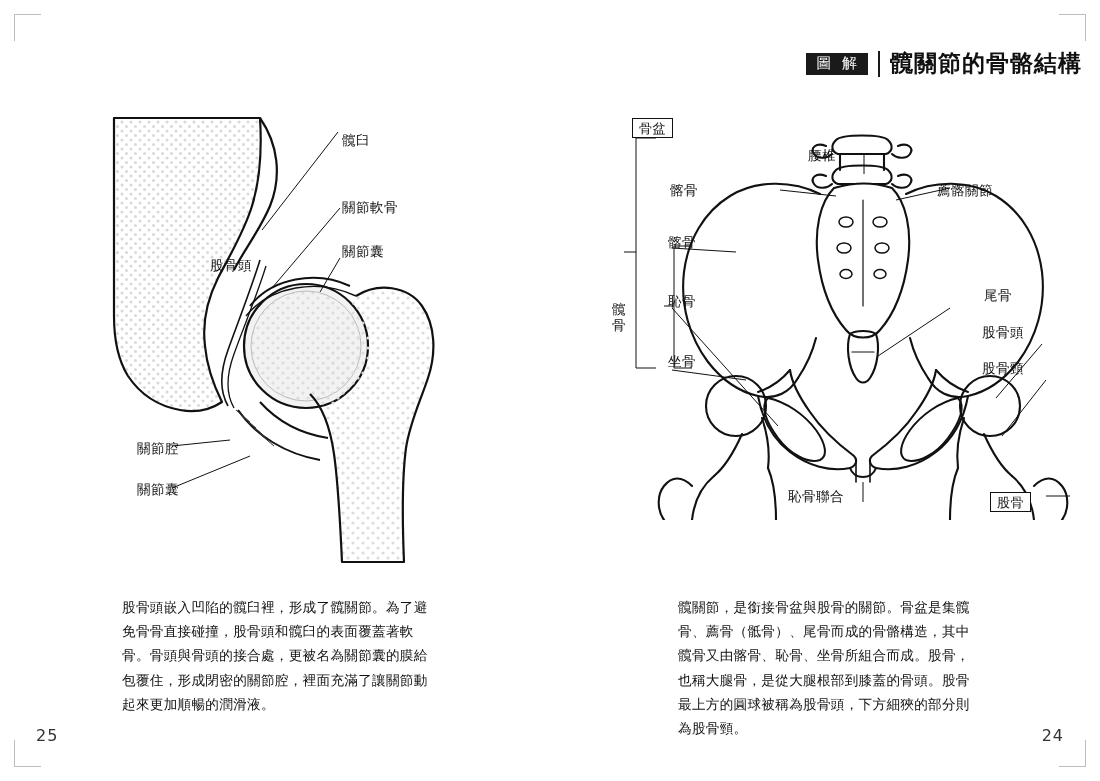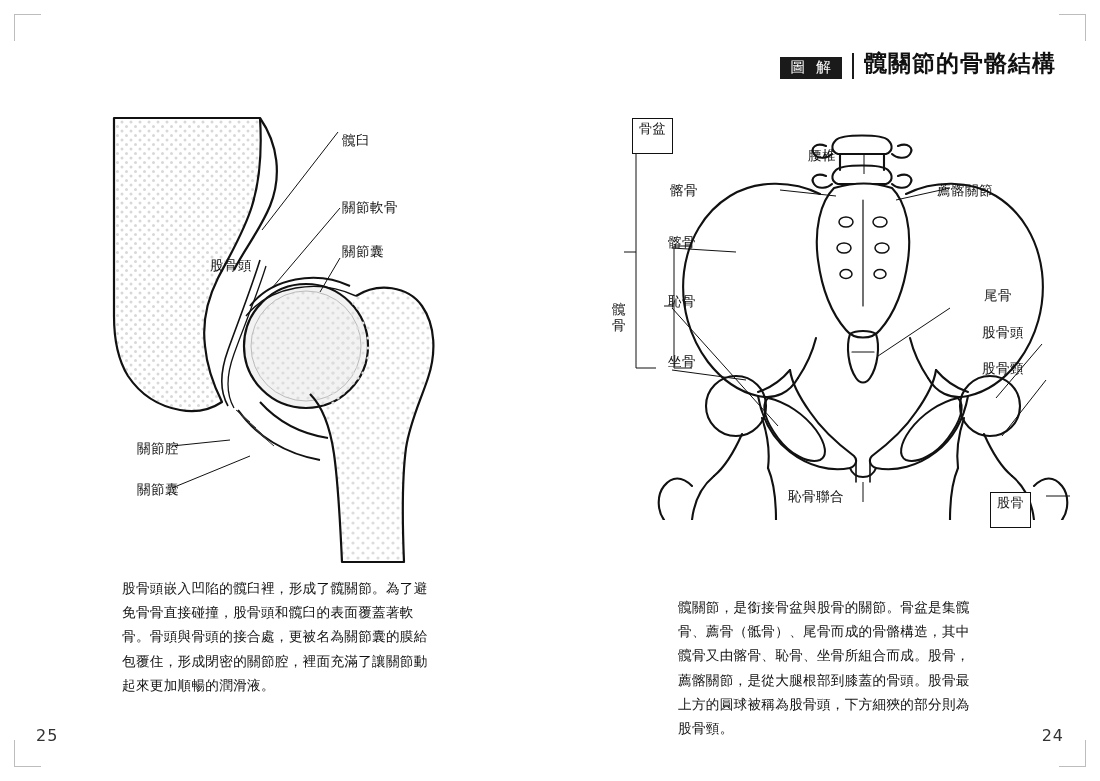--- a/index.html
+++ b/index.html
@@ -15,22 +15,22 @@
 
   
   .corner{position:absolute;width:26px;height:26px;border:1px solid #bdbdbd;}
   .corner.tl{left:14px;top:14px;border-right:none;border-bottom:none;}
   .corner.tr{right:14px;top:14px;border-left:none;border-bottom:none;}
   .corner.bl{left:14px;bottom:14px;border-right:none;border-top:none;}
   .corner.br{right:14px;bottom:14px;border-left:none;border-top:none;}
 
   
   .header{
-    position:absolute;right:44px;top:48px;
-    display:flex;align-items:flex-end;gap:10px;
+    position:absolute;right:18px;top:48px;
+    display:flex;align-items:center;gap:10px;
   }
   .header .tagbox{
     background:#1a1a1a;color:#fff;
     font-size:15px;letter-spacing:3px;
     padding:3px 8px 4px 10px;
     line-height:1;
   }
   .header .rule{width:2px;height:26px;background:#1a1a1a;}
   .header .title{
     font-size:23px;font-weight:bold;letter-spacing:1px;
@@ -49,21 +49,21 @@
   .lbl{
     position:absolute;
     font-size:13.5px;
     color:#111;
     white-space:nowrap;
     letter-spacing:.5px;
     line-height:1.25;
   }
   .lbl.boxed{
     border:1.3px solid #111;
-    padding:2px 6px 16px;
+    padding:2px 6px 0;
     font-size:13px;
     background:#fff;
   }
   .lbl.two-line{white-space:normal;width:14px;text-align:center;line-height:1.15;margin-top:12px;}
 
   
   .body-text{
     position:absolute;
     font-size:13.6px;
     line-height:1.78;
@@ -153,21 +153,21 @@
       </svg>
     </div>
 
     <div class="lbl" style="left:342px;top:132px;">髖臼</div>
     <div class="lbl" style="left:342px;top:199px;">關節軟骨</div>
     <div class="lbl" style="left:342px;top:243px;">關節囊</div>
     <div class="lbl" style="left:210px;top:257px;">股骨頭</div>
     <div class="lbl" style="left:137px;top:440px;">關節腔</div>
     <div class="lbl" style="left:137px;top:481px;">關節囊</div>
 
-    <div class="body-text" style="left:122px;top:576px;width:310px;">
+    <div class="body-text" style="left:122px;top:595px;width:310px;">
       <p>股骨頭嵌入凹陷的髖臼裡，形成了髖關節。為了避免骨骨直接碰撞，股骨頭和髖臼的表面覆蓋著軟骨。骨頭與骨頭的接合處，更被名為關節囊的膜給包覆住，形成閉密的關節腔，裡面充滿了讓關節動起來更加順暢的潤滑液。</p>
     </div>
 
     <div class="folio left">25</div>
   </div>
 
   <div class="spread right-spread">
 
     <div class="figure" style="left:100px;top:130px;width:420px;height:390px;">
       <svg width="420" height="390" viewBox="0 0 420 390" xmlns="http://www.w3.org/2000/svg">
@@ -280,19 +280,19 @@
     <div class="lbl" style="left:118px;top:293px;">恥骨</div>
     <div class="lbl" style="left:118px;top:353px;">坐骨</div>
     <div class="lbl two-line" style="left:62px;top:290px;">髖骨</div>
     <div class="lbl" style="left:434px;top:287px;">尾骨</div>
     <div class="lbl" style="left:432px;top:324px;">股骨頭</div>
     <div class="lbl" style="left:432px;top:360px;">股骨頸</div>
     <div class="lbl" style="left:238px;top:481px;margin-top:7px;">恥骨聯合</div>
     <div class="lbl boxed" style="left:440px;top:492px;">股骨</div>
 
     <div class="body-text" style="left:128px;top:595px;width:300px;">
-      <p>髖關節，是銜接骨盆與股骨的關節。骨盆是集髖骨、薦骨（骶骨）、尾骨而成的骨骼構造，其中髖骨又由髂骨、恥骨、坐骨所組合而成。股骨，薦髂關節，是從大腿根部到膝蓋的骨頭。股骨最上方的圓球被稱為股骨頭，下方細狹的部分則為股骨頸。</p>
+      <p>髖關節，是銜接骨盆與股骨的關節。骨盆是集髖骨、薦骨（骶骨）、尾骨而成的骨骼構造，其中髖骨又由髂骨、恥骨、坐骨所組合而成。股骨，也稱大腿骨，是從大腿根部到膝蓋的骨頭。股骨最上方的圓球被稱為股骨頭，下方細狹的部分則為股骨頸。</p>
     </div>
 
     <div class="folio right">24</div>
   </div>
 
 </div>
 
 </body></html>

